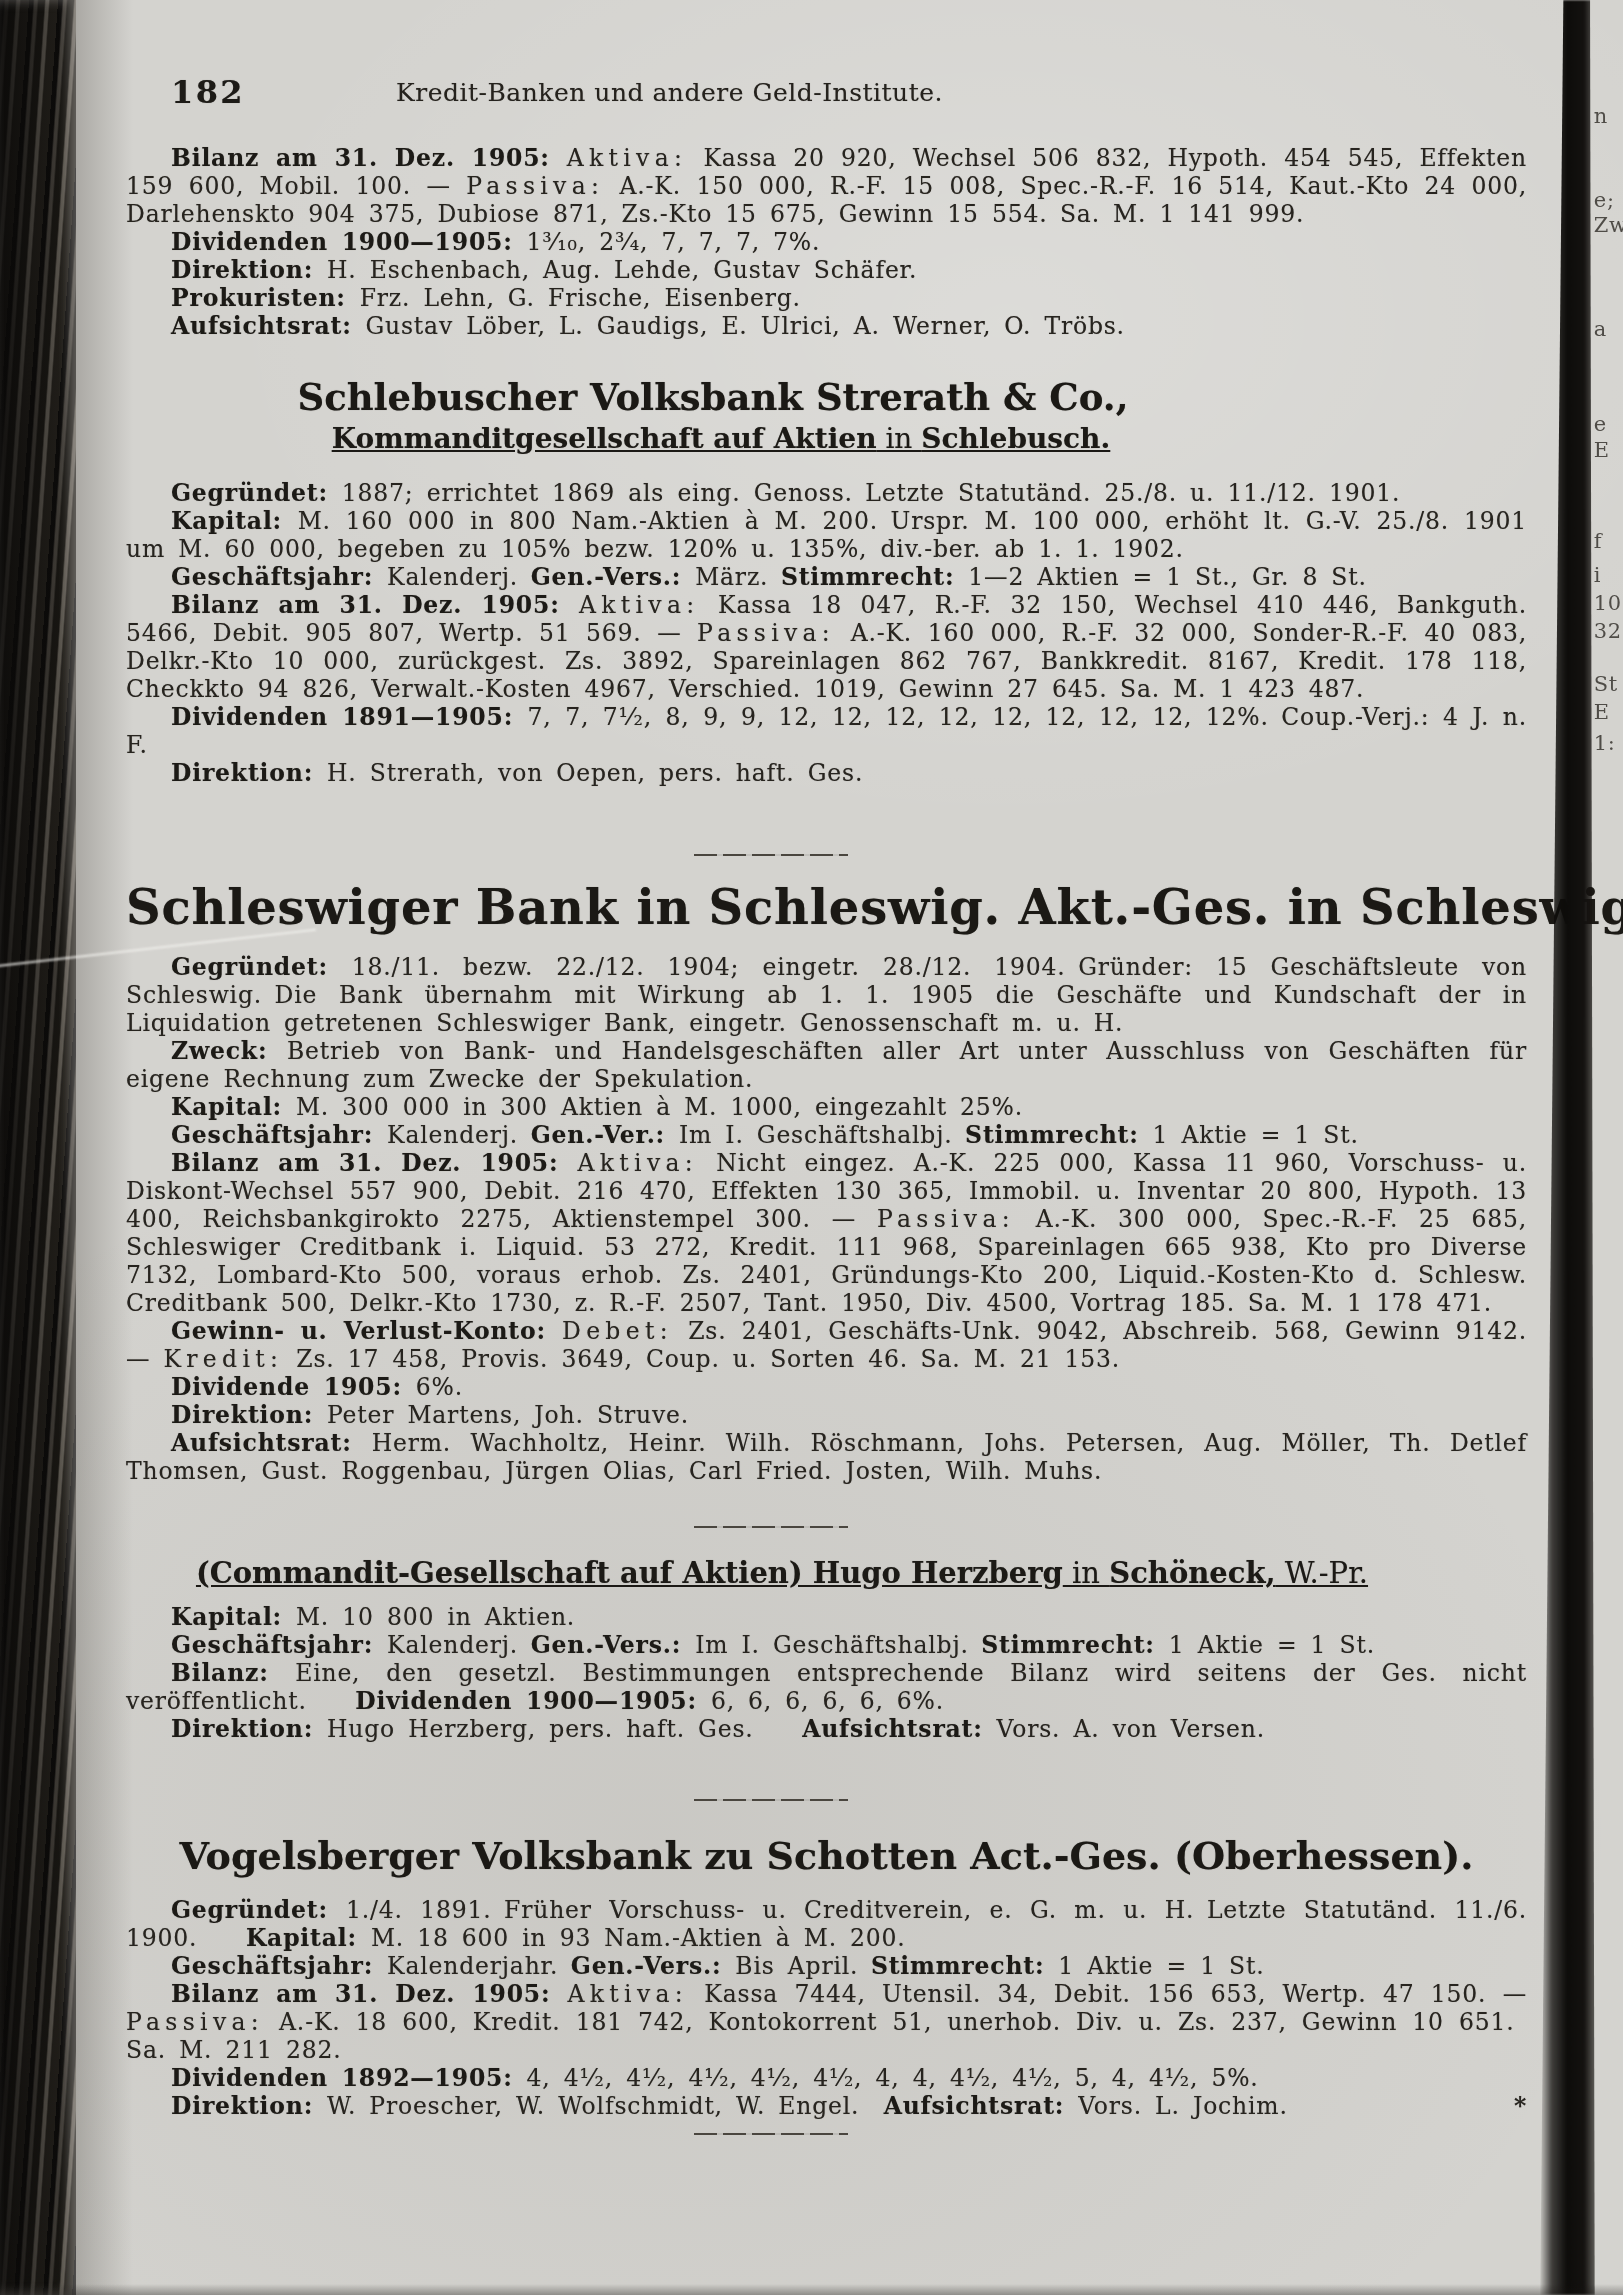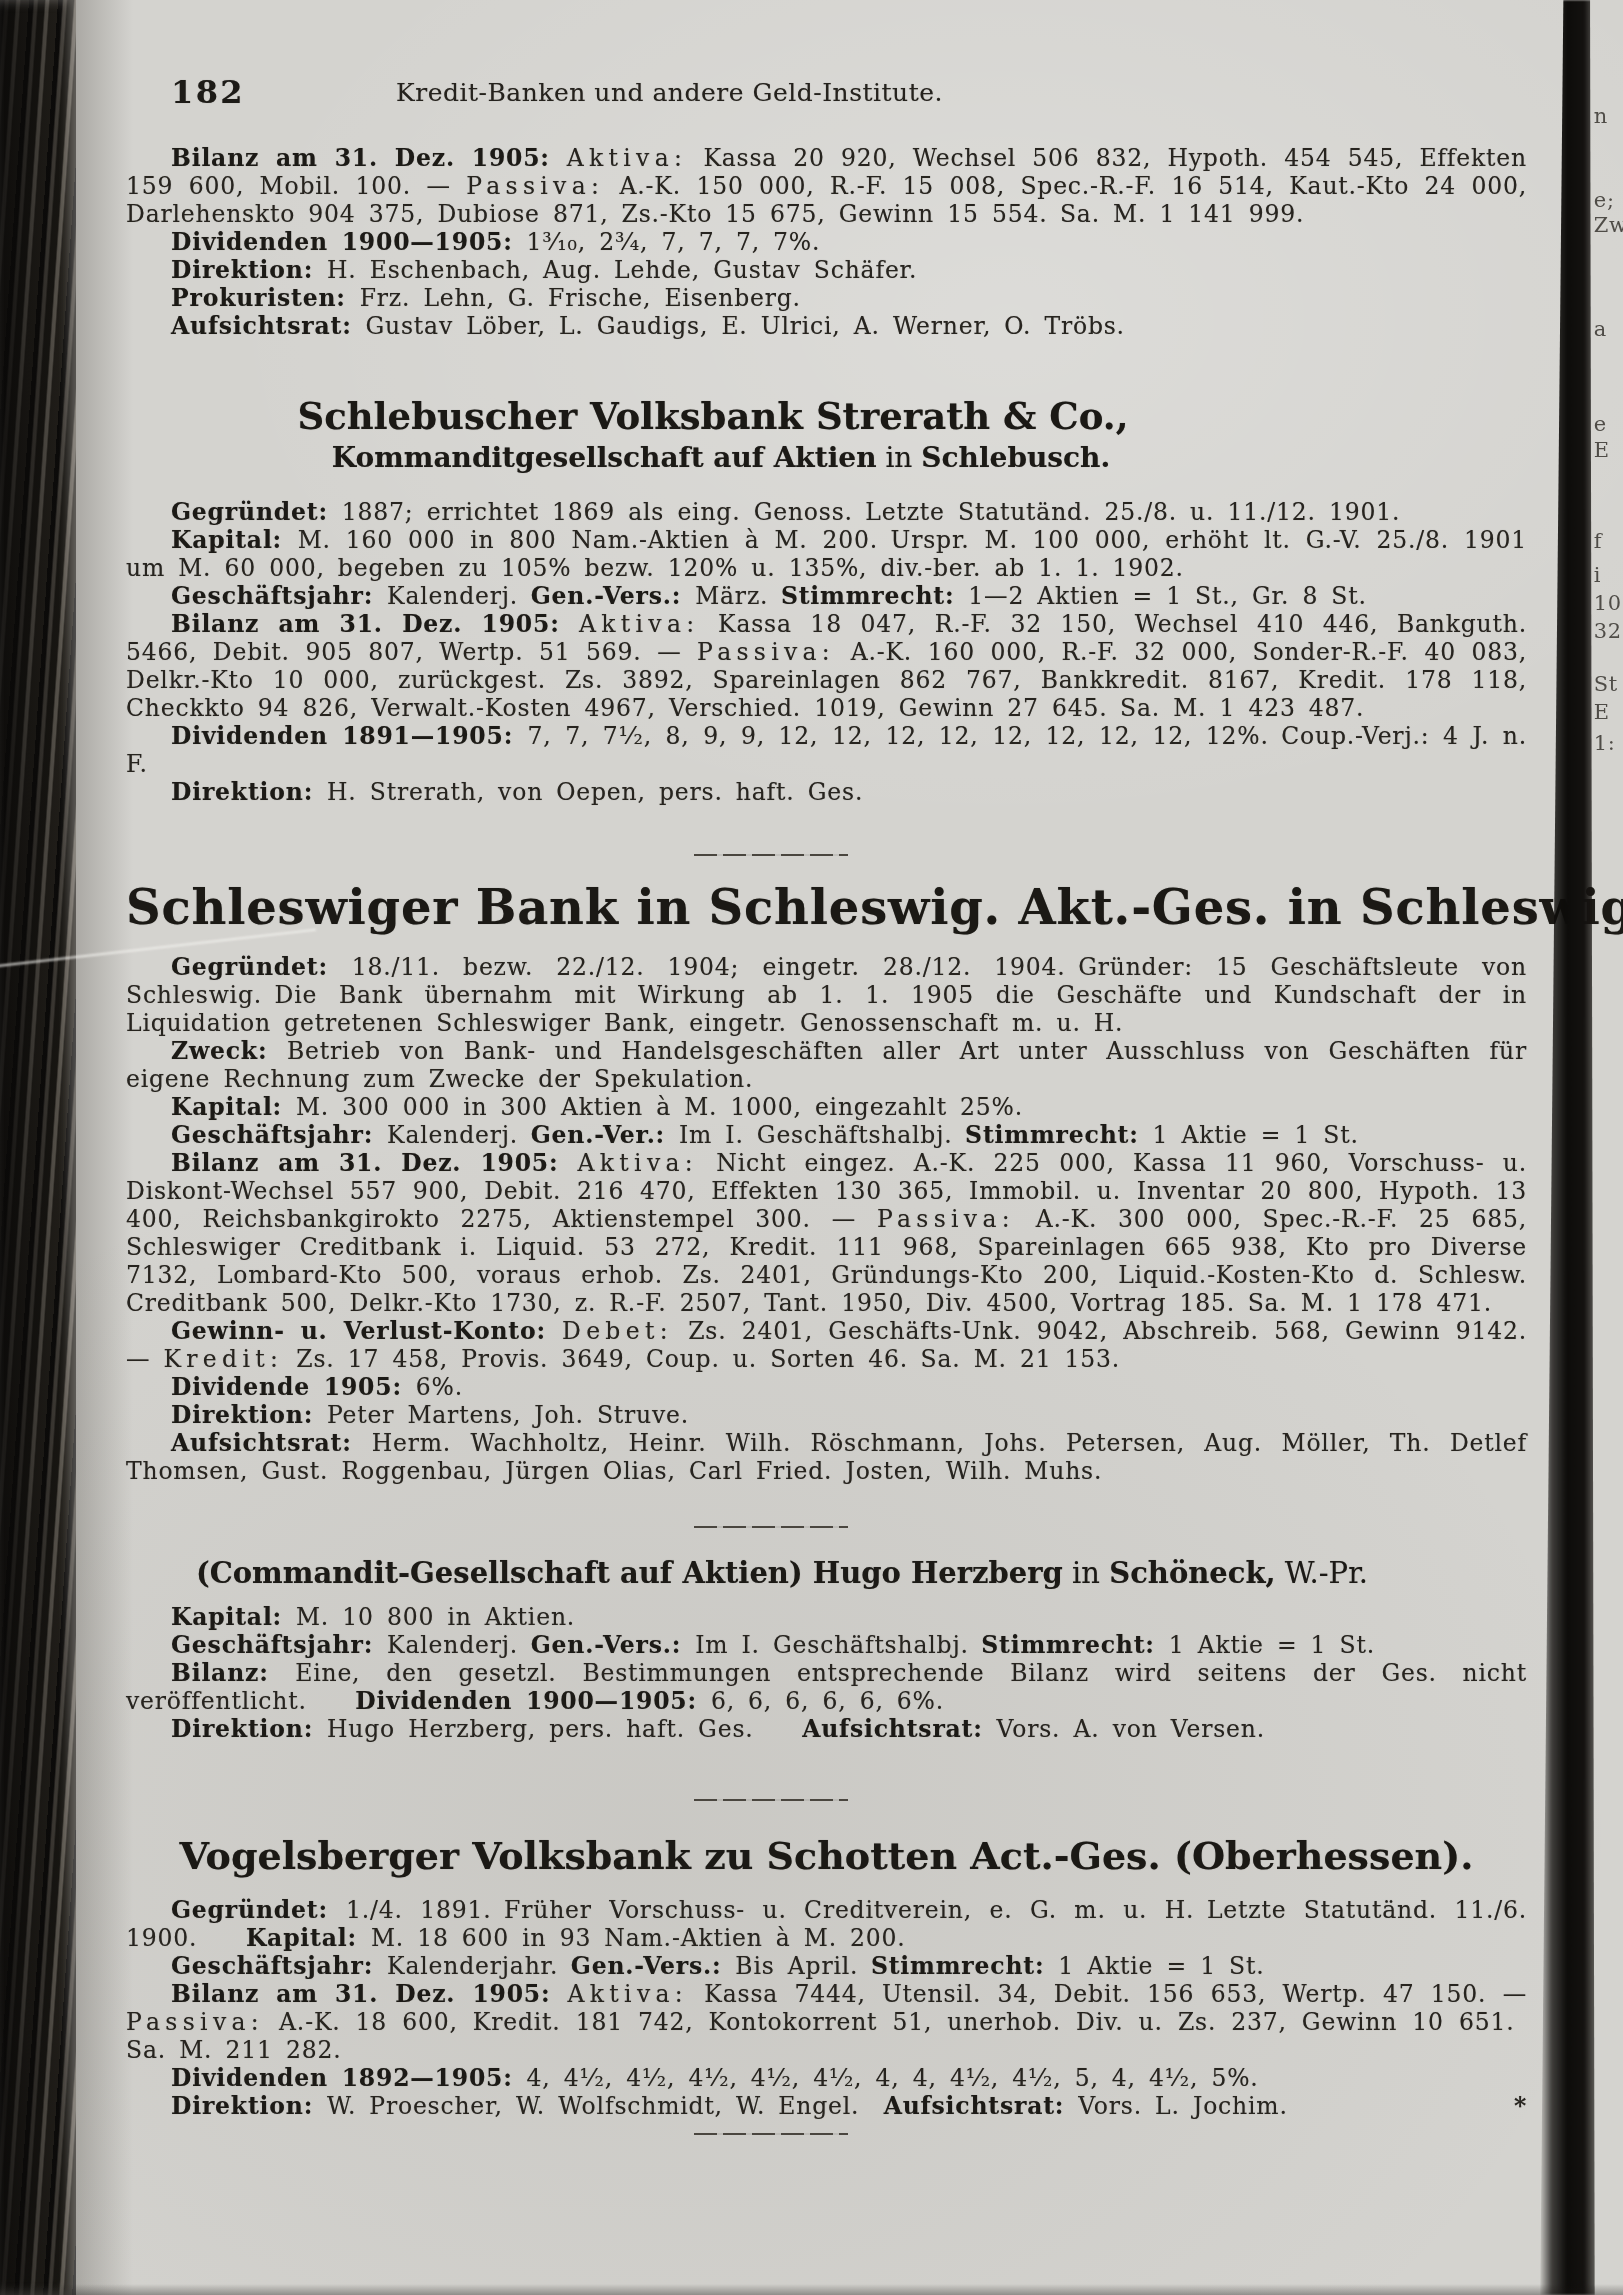--- a/index.html
+++ b/index.html
@@ -33,21 +33,21 @@
     letter-spacing:0.5px;color:#25221d;text-shadow:0 0 0.8px rgba(37,34,29,.35);}
   .entry{position:absolute;left:0;width:100%;}
   .entry p{margin:0;font-size:23.5px;line-height:28px;text-align:justify;text-indent:45px;
     letter-spacing:0.8px;word-spacing:4.9px;color:#27241f;text-shadow:0 0 0.8px rgba(39,36,31,0.38);}
   .seg-bold{font-weight:bold;color:#1c1a16;}
   .seg-sperr{letter-spacing:5.3px;}
   .seg-star{float:right;font-weight:bold;}
   h2.entry-title{margin:0;text-align:center;font-weight:bold;white-space:nowrap;color:#1b1915;
     text-shadow:0 0 0.8px rgba(27,25,21,.45);}
   h3.entry-subtitle{margin:0;text-align:center;font-weight:bold;white-space:nowrap;color:#1b1915;
-    text-shadow:0 0 0.8px rgba(27,25,21,.4);}
+    text-shadow:0 0 0.8px rgba(27,25,21,.4);text-decoration:underline;}
   h3.entry-subtitle .seg-text{font-weight:normal;}
   .t-schlebuscher h2{font-size:37px;line-height:44px;margin-right:227px;margin-bottom:3.2px;}
   .t-schlebuscher h3{font-size:28px;line-height:34px;margin-right:211px;margin-bottom:23px;}
   .t-schleswiger h2{font-size:48px;line-height:50px;margin-bottom:21px;letter-spacing:0.8px;}
   .t-schoenecker h2{font-size:37px;line-height:44px;margin-right:89px;margin-bottom:3.2px;}
   .t-schoenecker h3{font-size:29px;line-height:37px;margin-right:89px;margin-bottom:11.4px;}
   .t-vogelsberger h2{font-size:38px;line-height:49px;margin-bottom:16px;}
   .divider{position:absolute;left:568px;width:154px;height:2.4px;
     background:repeating-linear-gradient(90deg,#4a463f 0 23px, rgba(74,70,63,0.12) 23px 29px);}
 </style>
@@ -64,21 +64,21 @@
     <div class="running-header">Kredit-Banken und andere Geld-Institute.</div>
 
     <section class="entry" style="top:144px">
       <p><span class="seg-bold">Bilanz am 31. Dez. 1905: </span><span class="seg-sperr">Aktiva:</span><span class="seg-text"> Kassa 20 920, Wechsel 506 832, Hypoth. 454 545, Effekten 159 600, Mobil. 100. — </span><span class="seg-sperr">Passiva:</span><span class="seg-text"> A.-K. 150 000, R.-F. 15 008, Spec.-R.-F. 16 514, Kaut.-Kto 24 000, Darlehenskto 904 375, Dubiose 871, Zs.-Kto 15 675, Gewinn 15 554. Sa. M. 1 141 999.</span></p>
       <p><span class="seg-bold">Dividenden 1900—1905: </span><span class="seg-text">1³⁄₁₀, 2³⁄₄, 7, 7, 7, 7%.</span></p>
       <p><span class="seg-bold">Direktion: </span><span class="seg-text">H. Eschenbach, Aug. Lehde, Gustav Schäfer.</span></p>
       <p><span class="seg-bold">Prokuristen: </span><span class="seg-text">Frz. Lehn, G. Frische, Eisenberg.</span></p>
       <p><span class="seg-bold">Aufsichtsrat: </span><span class="seg-text">Gustav Löber, L. Gaudigs, E. Ulrici, A. Werner, O. Tröbs.</span></p>
     </section>
 
-    <section class="entry t-schlebuscher" style="top:394px">
+    <section class="entry t-schlebuscher" style="top:375px">
       <h2 class="entry-title">Schlebuscher Volksbank Strerath &amp; Co.,</h2>
       <h3 class="entry-subtitle"><span class="seg-bold">Kommanditgesellschaft auf Aktien</span><span class="seg-text"> in </span><span class="seg-bold">Schlebusch.</span></h3>
       <p><span class="seg-bold">Gegründet: </span><span class="seg-text">1887; errichtet 1869 als eing. Genoss. Letzte Statutänd. 25./8. u. 11./12. 1901.</span></p>
       <p><span class="seg-bold">Kapital: </span><span class="seg-text">M. 160 000 in 800 Nam.-Aktien à M. 200. Urspr. M. 100 000, erhöht lt. G.-V. 25./8. 1901 um M. 60 000, begeben zu 105% bezw. 120% u. 135%, div.-ber. ab 1. 1. 1902.</span></p>
       <p><span class="seg-bold">Geschäftsjahr: </span><span class="seg-text">Kalenderj. </span><span class="seg-bold">Gen.-Vers.: </span><span class="seg-text">März. </span><span class="seg-bold">Stimmrecht: </span><span class="seg-text">1—2 Aktien = 1 St., Gr. 8 St.</span></p>
       <p><span class="seg-bold">Bilanz am 31. Dez. 1905: </span><span class="seg-sperr">Aktiva:</span><span class="seg-text"> Kassa 18 047, R.-F. 32 150, Wechsel 410 446, Bankguth. 5466, Debit. 905 807, Wertp. 51 569. — </span><span class="seg-sperr">Passiva:</span><span class="seg-text"> A.-K. 160 000, R.-F. 32 000, Sonder-R.-F. 40 083, Delkr.-Kto 10 000, zurückgest. Zs. 3892, Spareinlagen 862 767, Bankkredit. 8167, Kredit. 178 118, Checkkto 94 826, Verwalt.-Kosten 4967, Verschied. 1019, Gewinn 27 645. Sa. M. 1 423 487.</span></p>
       <p><span class="seg-bold">Dividenden 1891—1905: </span><span class="seg-text">7, 7, 7¹⁄₂, 8, 9, 9, 12, 12, 12, 12, 12, 12, 12, 12, 12%. Coup.-Verj.: 4 J. n. F.</span></p>
       <p><span class="seg-bold">Direktion: </span><span class="seg-text">H. Strerath, von Oepen, pers. haft. Ges.</span></p>
     </section>
 

